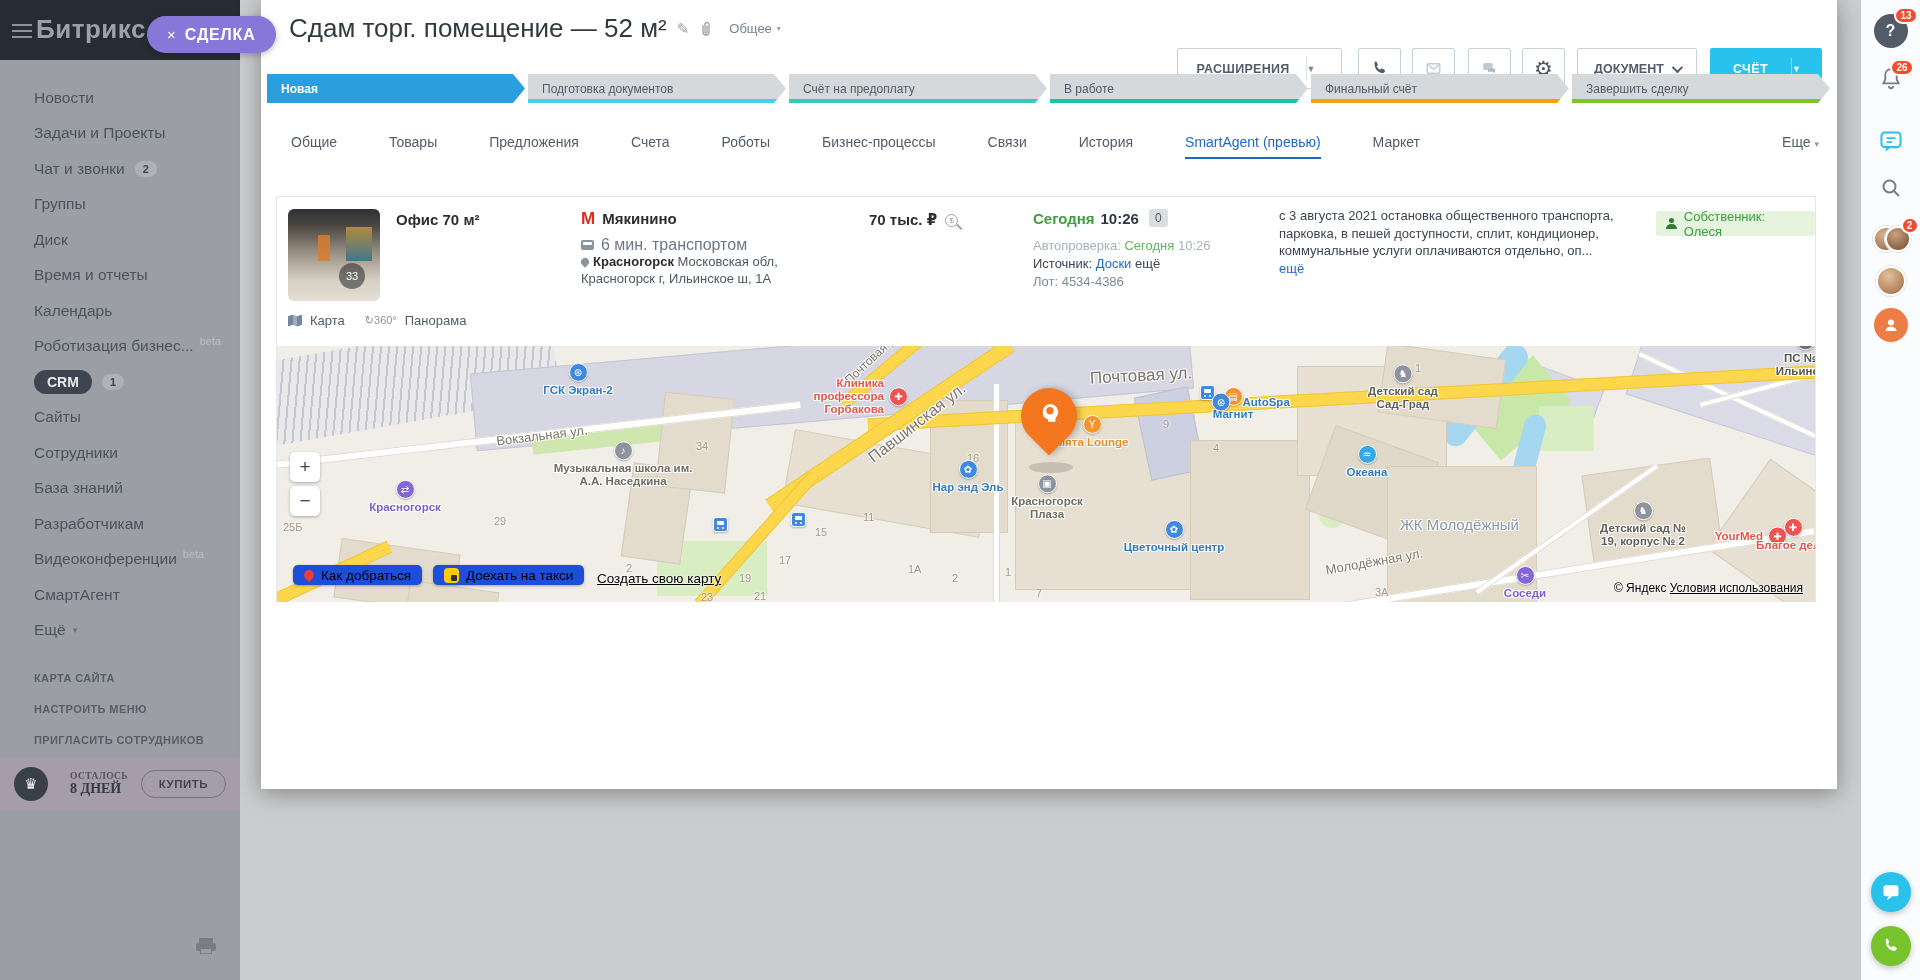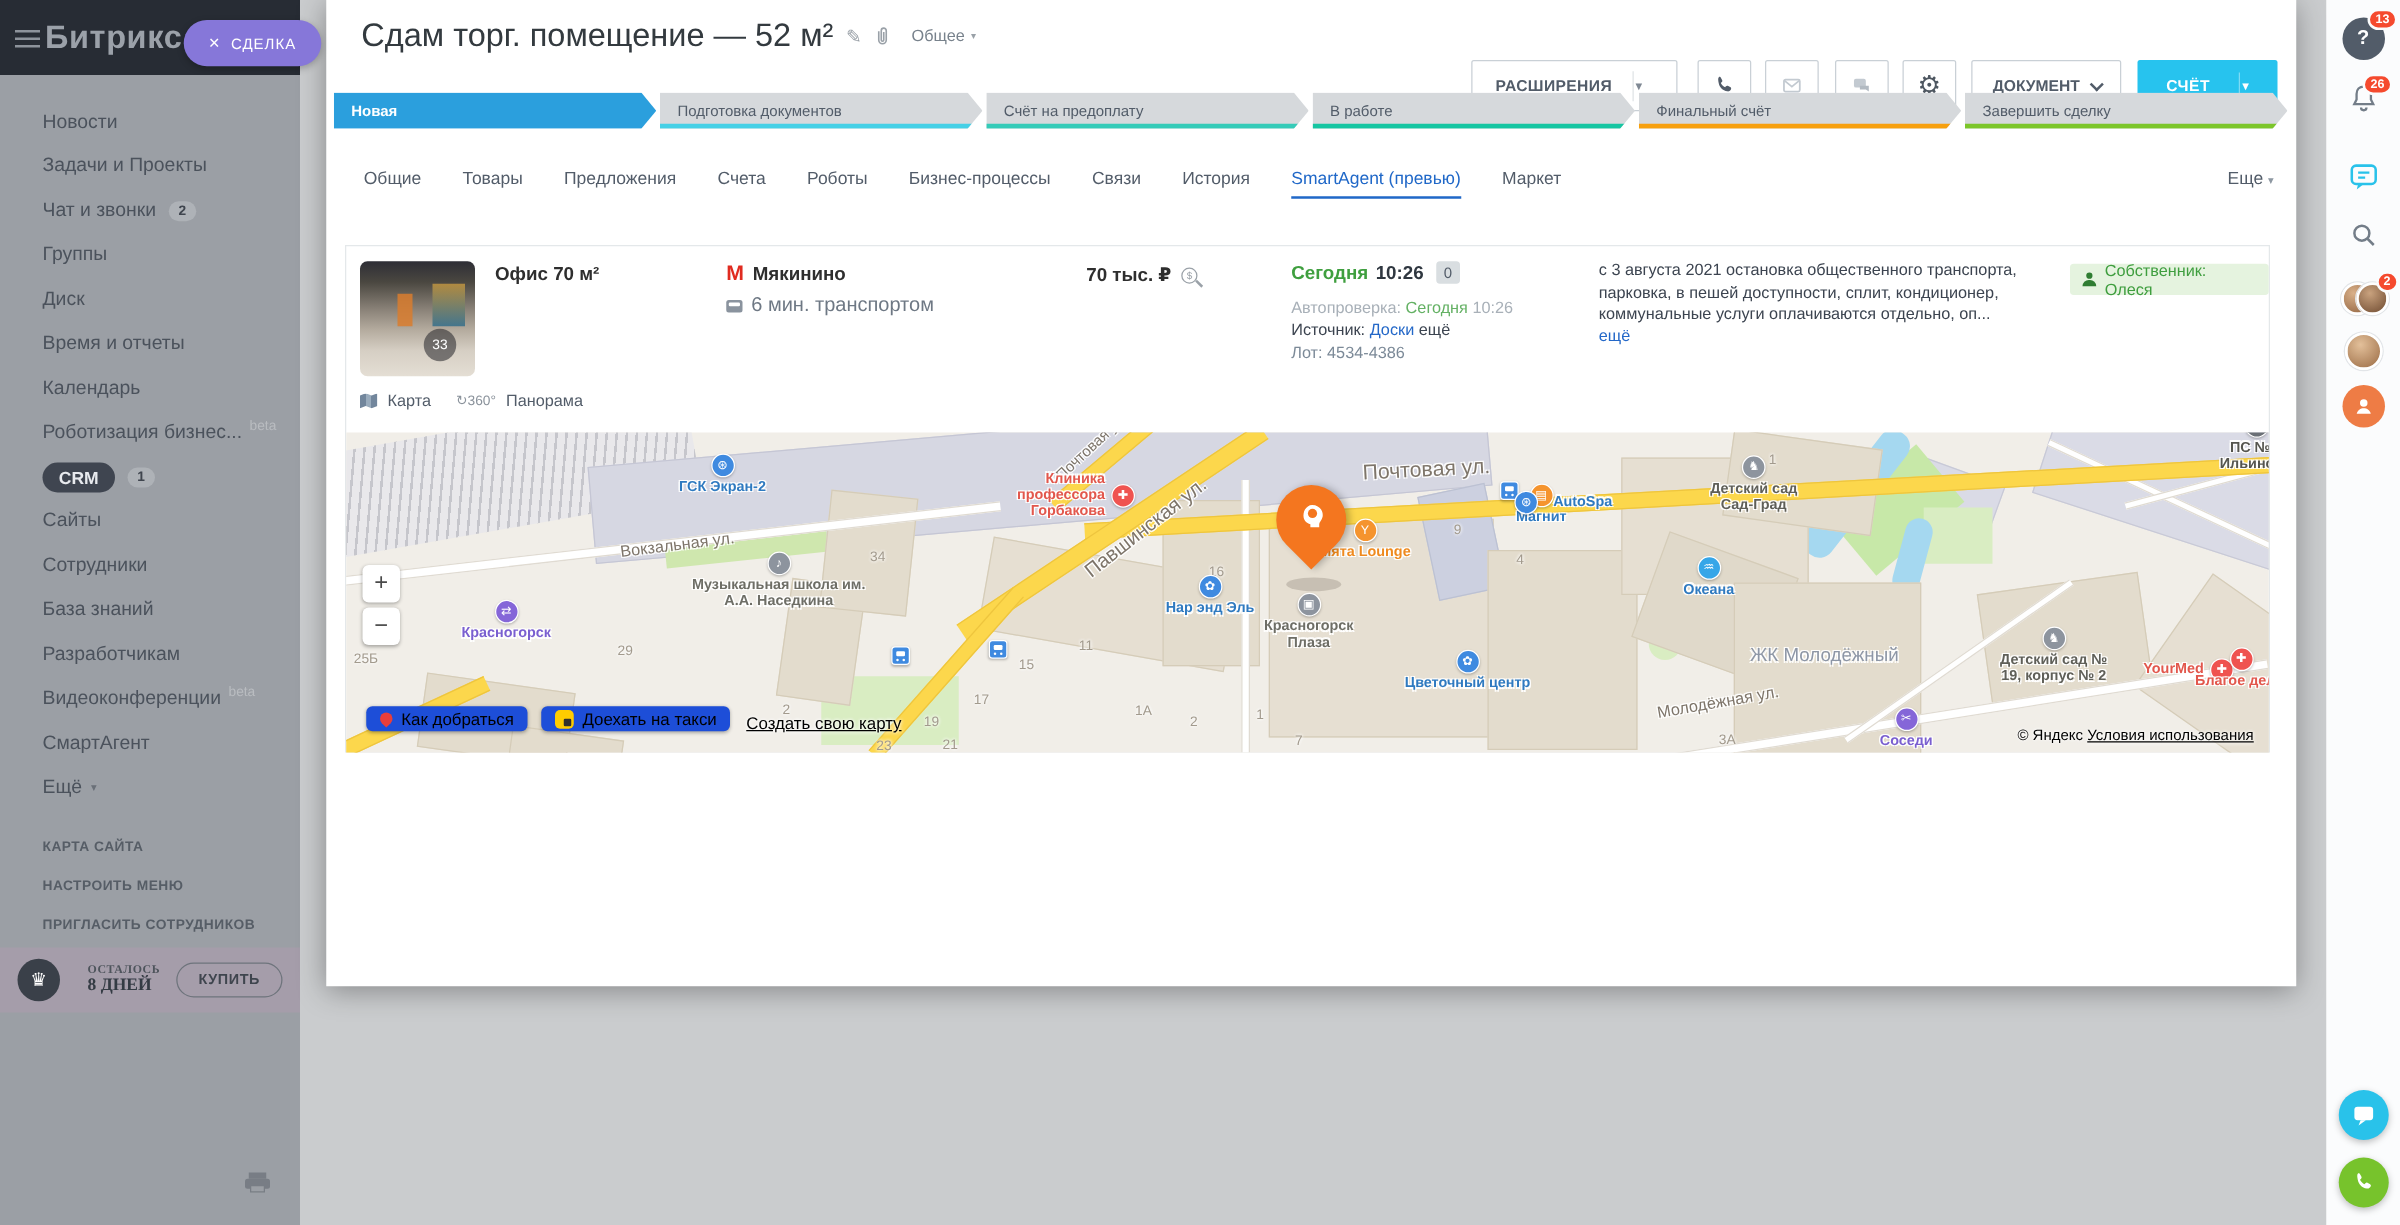--- a/index.html
+++ b/index.html
@@ -9,21 +9,21 @@
   
   .app-top { position:absolute; left:0; top:0; width:240px; height:60px; background:#272c34; z-index:5; }
   .hamburger { position:absolute; left:12px; top:24px; width:20px; height:14px; cursor:pointer; }
   .hamburger i { display:block; height:2px; background:#8d939b; margin-bottom:4px; }
   .logo { position:absolute; left:36px; top:14px; font-size:26px; font-weight:700; color:#9ba1a9; letter-spacing:.5px; white-space:nowrap; overflow:hidden; width:200px; }
 
   .close-pill { position:absolute; left:147px; top:16px; height:37px; padding:0 20px; border-radius:19px;
     background:#8677d9; color:#fff; display:flex; align-items:center; gap:9px; z-index:60; cursor:pointer;
     box-shadow:0 2px 6px rgba(0,0,0,.25); }
   .close-pill .x { font-size:15px; line-height:1; }
-  .close-pill .lbl { font-size:12px; font-weight:400; letter-spacing:.8px; }
+  .close-pill .lbl { font-size:16px; font-weight:700; letter-spacing:.8px; }
 
   
   .sidebar { position:absolute; left:0; top:60px; width:240px; height:920px; background:#9b9fa5; z-index:4; }
   .side-menu { position:absolute; top:20px; left:0; right:0; list-style:none; }
   .side-menu li { height:35.5px; display:flex; align-items:center; padding-left:34px; font-size:15.5px; color:#4b525c; cursor:pointer; white-space:nowrap; }
   .side-menu .badge { margin-left:10px; background:#aeb2b7; color:#3f454e; border-radius:10px; font-size:11px; padding:2px 8px; font-weight:700; }
   .side-menu .beta { margin-left:6px; font-size:11px; color:#b9bcc0; align-self:flex-start; margin-top:6px; }
   .side-menu .caret { margin-left:7px; font-size:9px; color:#6a7078; }
   .side-menu li.active .pill { background:#3f4550; color:#e8eaee; border-radius:14px; padding:4px 13px; font-size:14px; font-weight:700; }
   .side-foot { position:absolute; left:34px; top:612px; }
@@ -63,21 +63,21 @@
   .btn-invoice .car { width:30px; font-size:9px; }
 
   
   .stages { position:absolute; left:6px; top:74px; width:1563px; height:29px; display:flex; gap:3px; }
   .stage { flex:1; position:relative; background:#d6d9dc; display:flex; align-items:center; padding-left:14px; font-size:12px; color:#525c69; cursor:pointer;
     clip-path:polygon(0 0, calc(100% - 12px) 0, 100% 50%, calc(100% - 12px) 100%, 0 100%); }
   .stage .strip { position:absolute; left:0; right:0; bottom:0; height:4px; }
   .stage.current { color:#fff; font-weight:700; }
 
   
-  .tabs { position:absolute; left:30px; top:134px; right:100px; display:flex; gap:33px; }
+  .tabs { position:absolute; left:30px; top:134px; right:100px; display:flex; gap:52px; }
   .tab { font-size:14px; color:#525c69; padding-bottom:7px; cursor:pointer; white-space:nowrap; }
   .tab.active { color:#2068c8; border-bottom:2px solid #2068c8; }
   .tabs-more { position:absolute; right:18px; top:134px; font-size:14px; color:#525c69; cursor:pointer; }
   .tabs-more .car { font-size:9px; color:#8e98a2; }
 
   
   .card { position:absolute; left:15px; top:196px; width:1540px; height:406px; border:1px solid #e4e8ea; background:#fff; }
   .photo { position:absolute; left:11px; top:12px; width:92px; height:92px; border-radius:6px; overflow:hidden; cursor:pointer;
     background:linear-gradient(180deg,#2e2e36 0%,#4a4740 18%,#8a8278 42%,#b5ac9f 60%,#d6cfc4 78%,#e4ded4 100%); }
   .photo .win { position:absolute; left:58px; top:18px; width:26px; height:34px; background:linear-gradient(180deg,#c99a3f,#2a6a8a); opacity:.8; }
@@ -352,20 +352,23 @@
 
     <div class="listing-title h">Офис 70 м²</div>
 
     <div class="metro-row">
       <span class="metro-m">М</span>
       <span class="h">Мякинино</span>
     </div>
     <div class="transit">
       <span class="busico"></span>
       <span>6 мин. транспортом</span>
+    </div>
+    <div class="addr">
+      <span class="pin-g"></span><b style="color:#2e2e2e">Красногорск</b><span> Московская обл, Красногорск г, Ильинское ш, 1А</span>
     </div>
 
     <div class="price">
       <span class="h">70 тыс. ₽</span>
       <span class="mag">$</span>
     </div>
 
     <div class="date-line">
       <span class="g">Сегодня</span>
         <span class="d">10:26</span>

